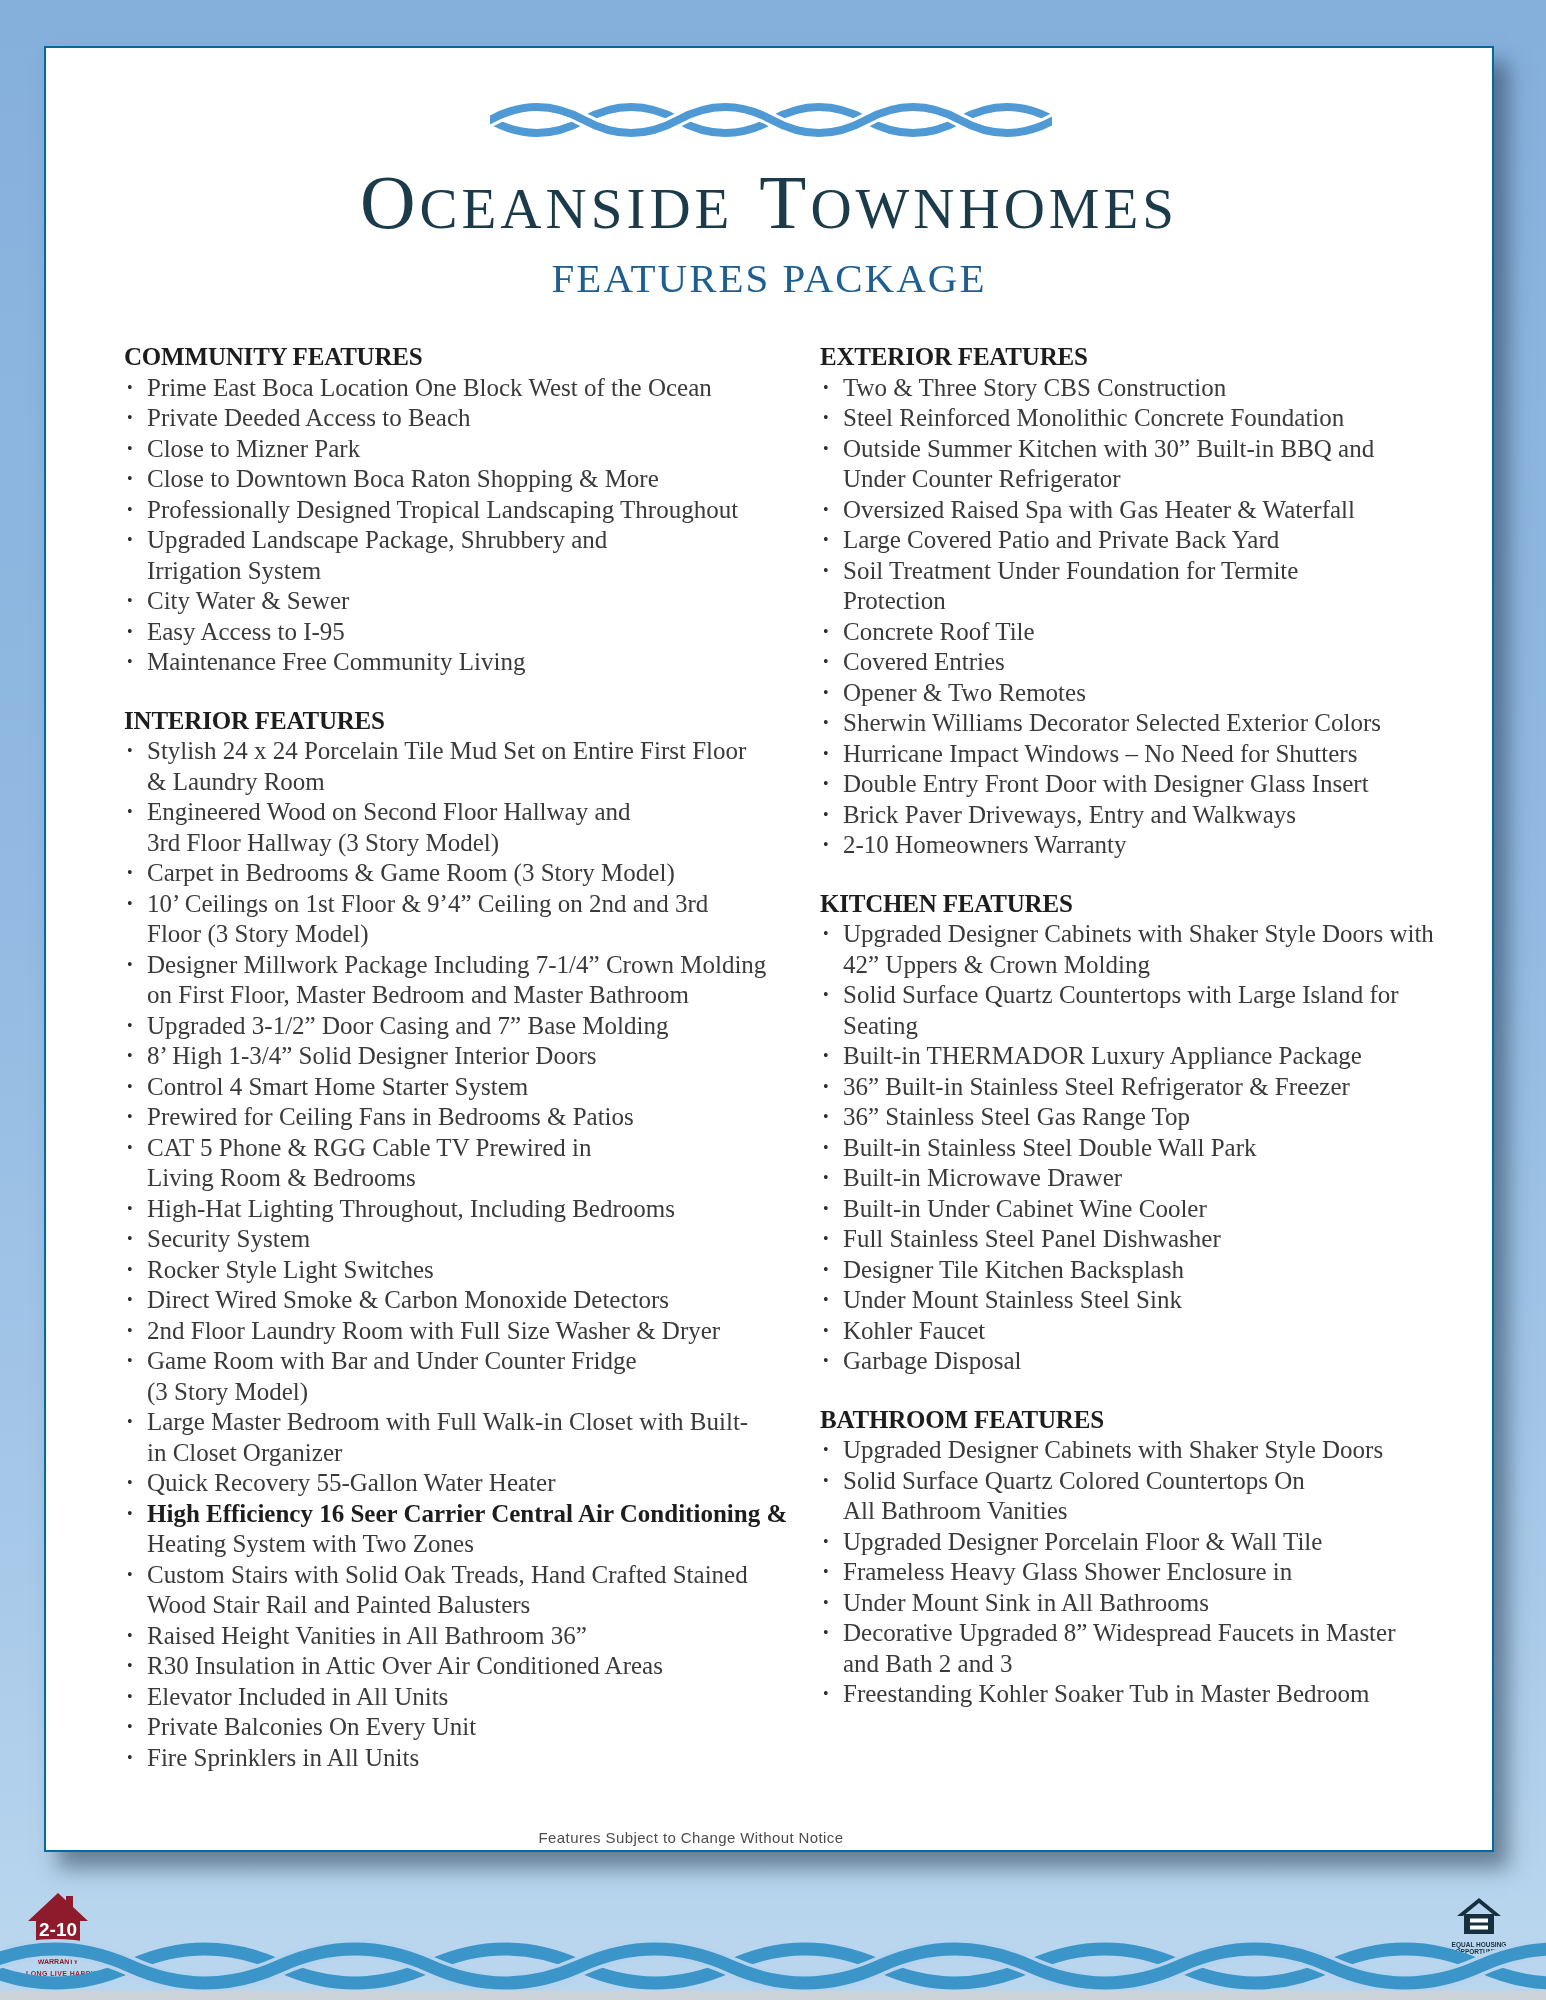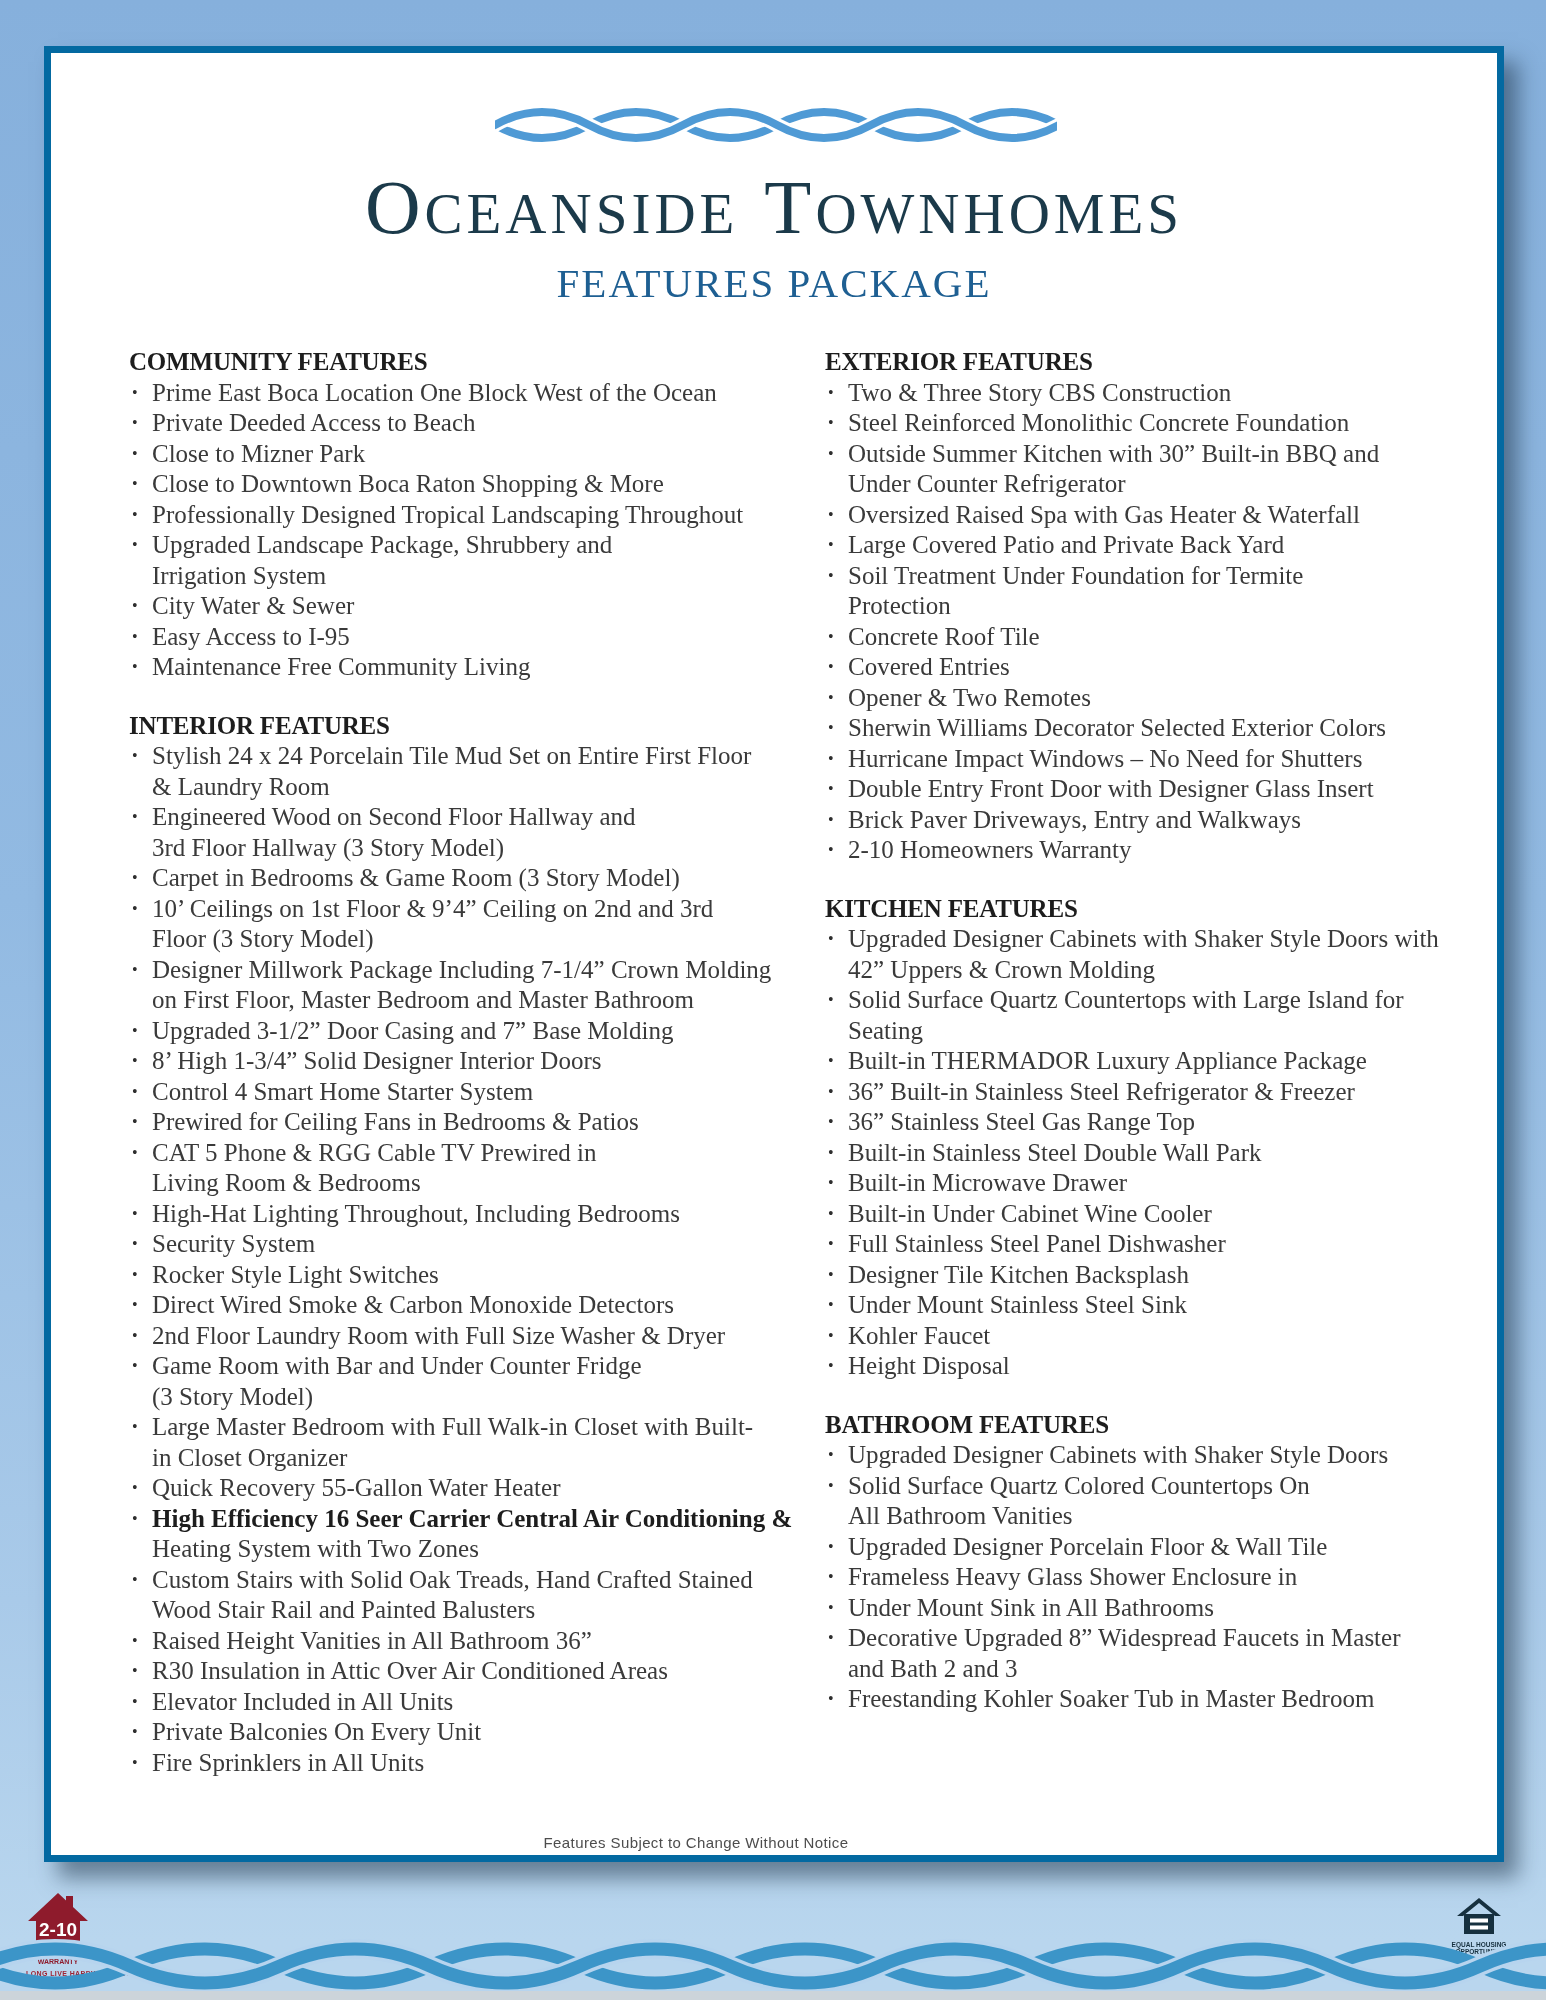--- a/index.html
+++ b/index.html
@@ -3,21 +3,21 @@
 <meta charset="utf-8">
 <style>
   html,body{margin:0;padding:0;}
   body{
     width:1546px;height:2000px;position:relative;overflow:hidden;
     background:linear-gradient(180deg,#86b0dc 0%,#92bae2 45%,#a9cae9 80%,#b9d6ee 97%,#b9d6ee 100%);
     font-family:"Liberation Serif", serif;
   }
   .page{
     position:absolute;left:44px;top:46px;width:1446px;height:1802px;
-    background:#ffffff;border:7px solid #0369a1;
+    background:#ffffff;border:2px solid #0369a1;
     box-shadow:14px 16px 20px rgba(22,44,64,0.5);
   }
   .wave-logo{position:absolute;left:444px;top:46px;}
   .page-title{
     position:absolute;top:116px;left:0;width:100%;margin:0;text-align:center;
     color:#1b3a4a;font-weight:normal;line-height:1;letter-spacing:4px;white-space:nowrap;
   }
   .page-title .word{margin:0 13px;}
   .page-title .cap{font-size:77px;}
   .page-title .rest{font-size:57px;}
@@ -446,21 +446,21 @@
         </div>
         <div class="item">
           <span class="bullet">•</span>
           <div class="item-text">
             <div class="line">Kohler Faucet</div>
           </div>
         </div>
         <div class="item">
           <span class="bullet">•</span>
           <div class="item-text">
-            <div class="line">Height Disposal</div>
+            <div class="line">Garbage Disposal</div>
           </div>
         </div>
       </div>
       <div class="section">
         <div class="sec-heading">BATHROOM FEATURES</div>
         <div class="item">
           <span class="bullet">•</span>
           <div class="item-text">
             <div class="line">Upgraded Designer Cabinets with Shaker Style Doors</div>
           </div>

